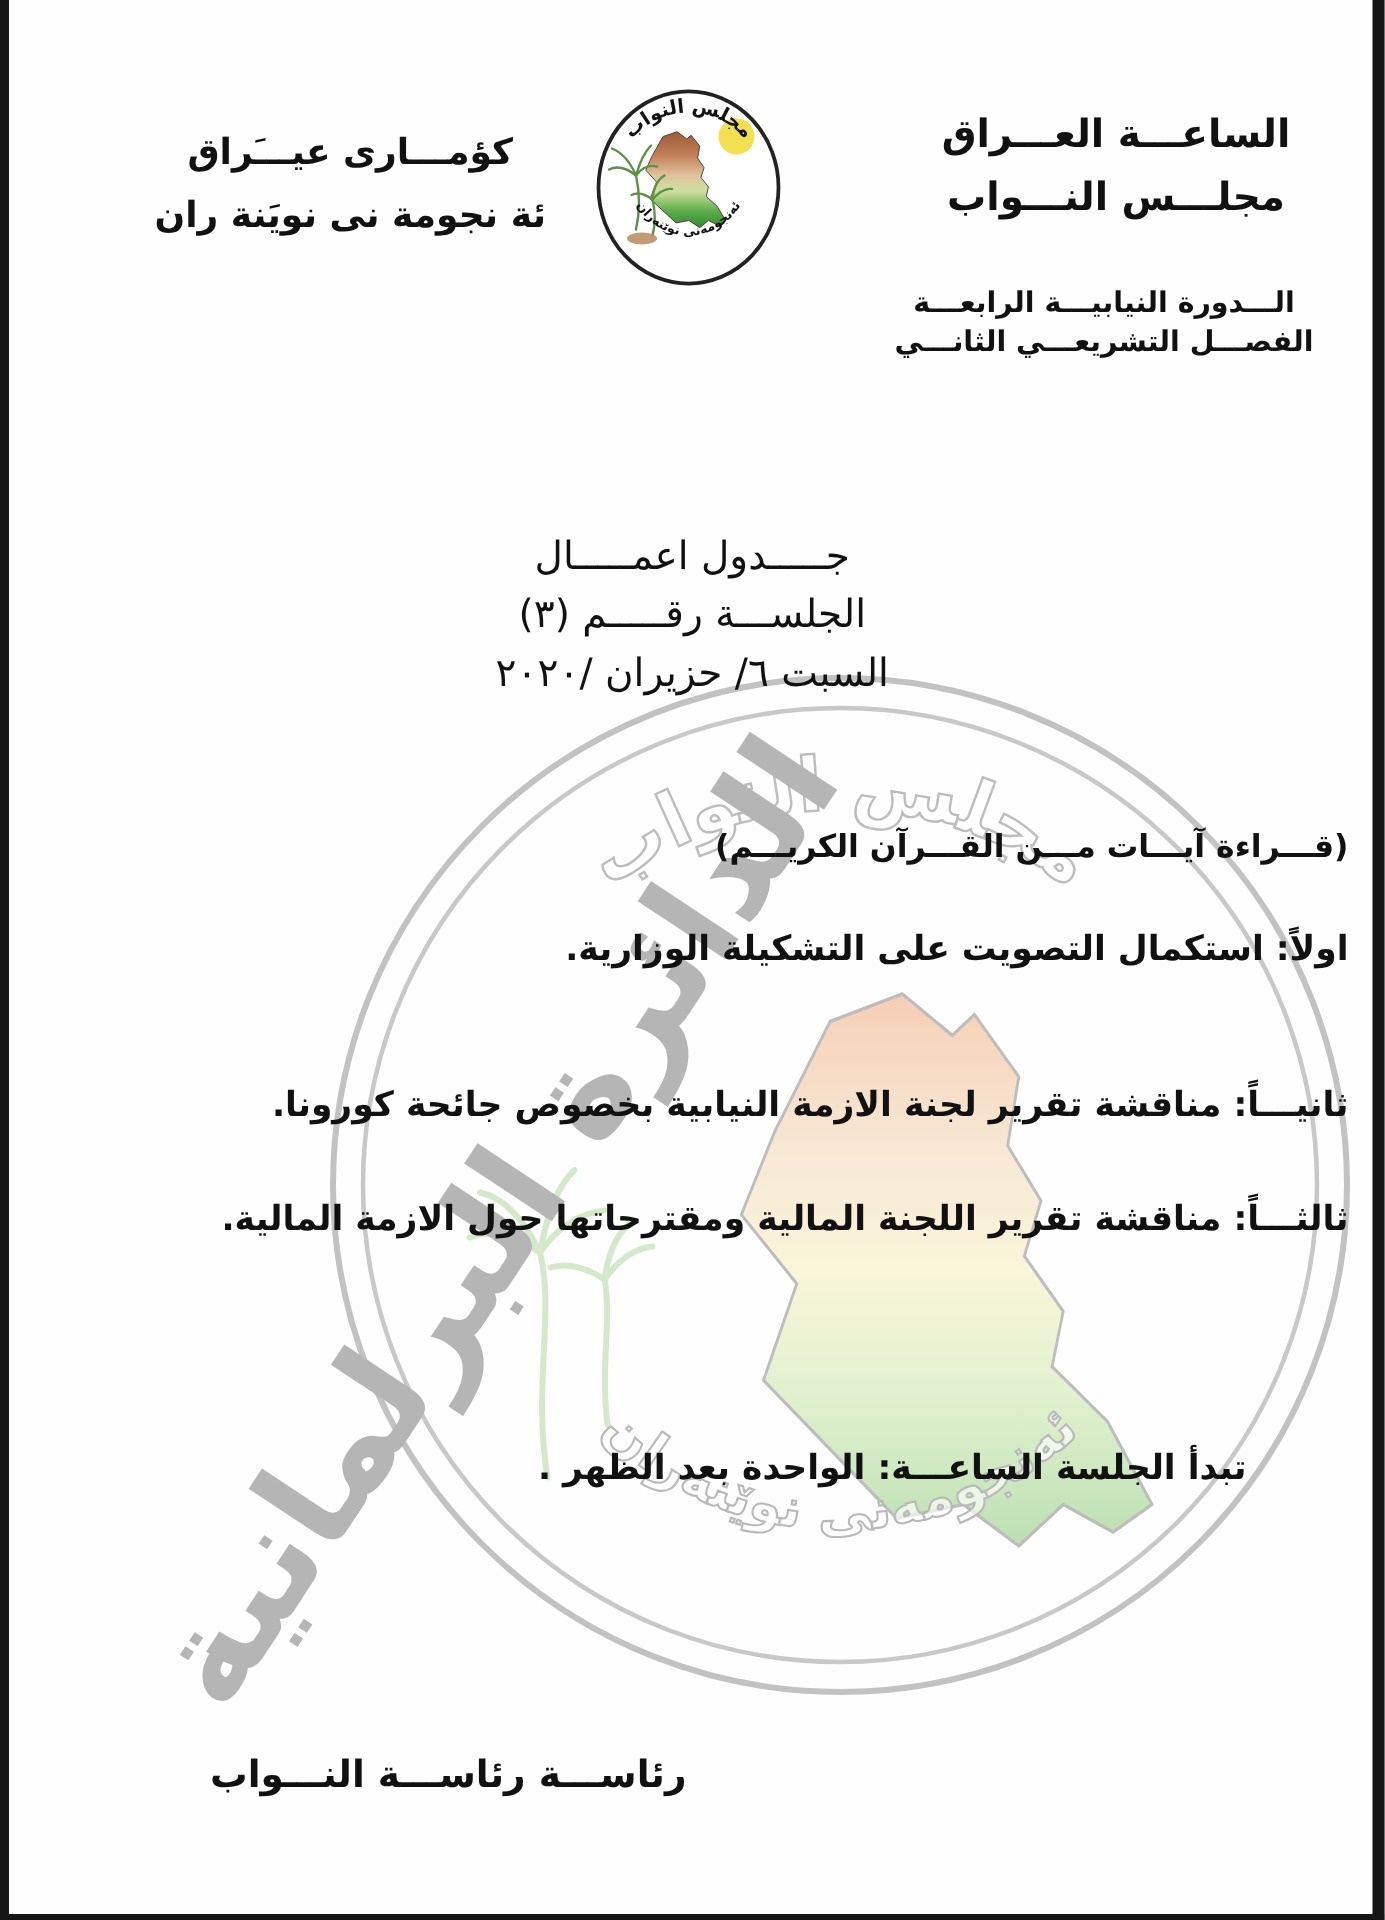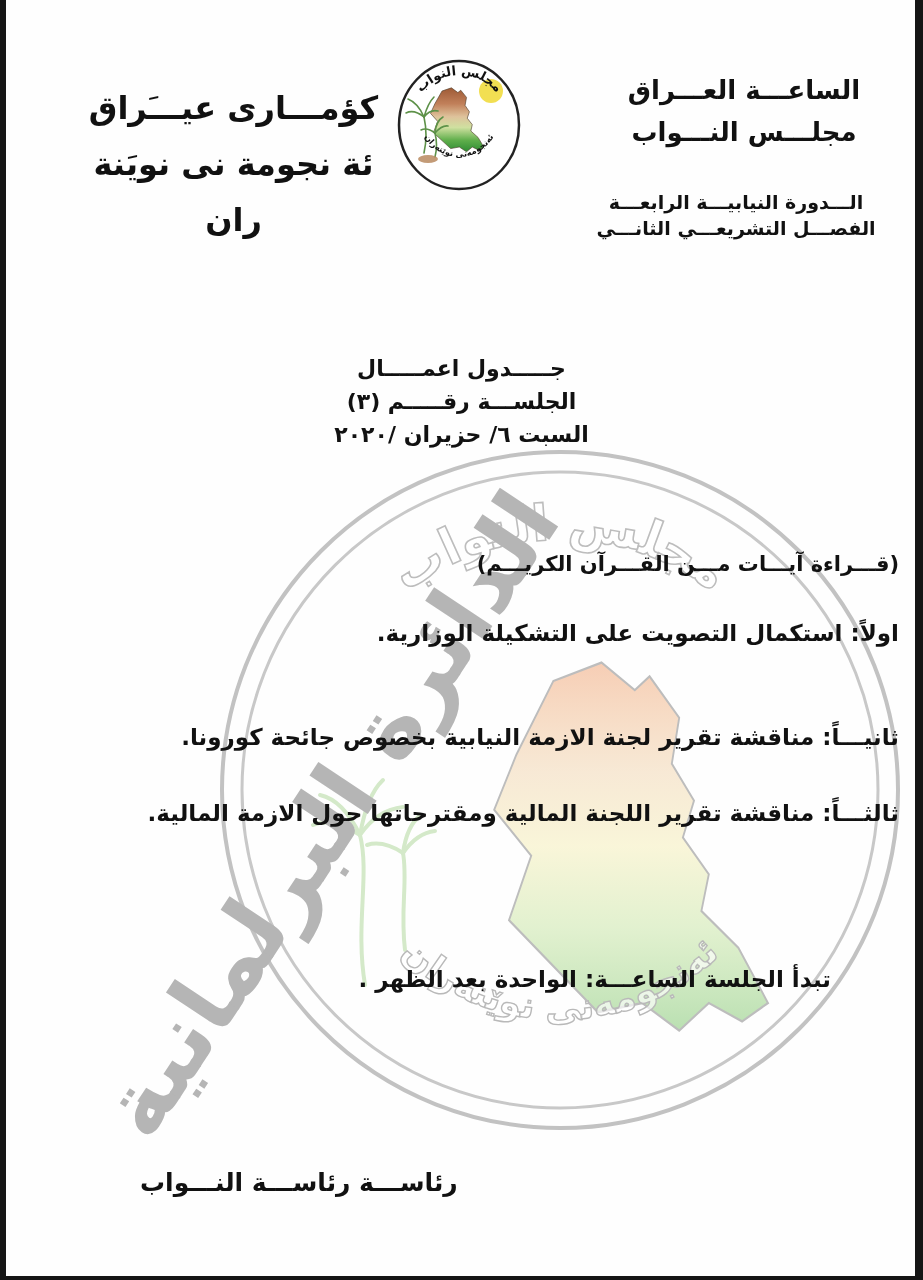--- a/index.html
+++ b/index.html
@@ -30,31 +30,31 @@
   
   .content{position:absolute;inset:0;z-index:2;}
   .ar{direction:rtl;unicode-bidi:embed;}
 
   .header-right{
     position:absolute;right:24px;top:70px;width:310px;
     text-align:center;font-size:26px;font-weight:bold;line-height:1.6;
   }
   .header-left{
     position:absolute;left:66px;top:80px;width:335px;
-    text-align:center;font-size:32px;font-weight:bold;line-height:1.75;
+    text-align:center;font-size:24px;font-weight:bold;line-height:1.75;
   }
   .logo-svg{position:absolute;left:394px;top:54px;width:130px;height:138px;}
 
   .session-info{
     position:absolute;right:22px;top:190px;width:330px;
     text-align:center;font-size:19px;font-weight:bold;line-height:1.35;
   }
   .title-block{
     position:absolute;left:0;top:352px;width:100%;
-    text-align:center;font-size:22px;font-weight:bold;line-height:1.5;
+    text-align:center;font-size:26px;font-weight:normal;line-height:1.5;
   }
   .quran-line{
     position:absolute;right:24px;top:552px;
     font-size:21px;font-weight:bold;white-space:nowrap;
   }
   .agenda-item{
     position:absolute;right:24px;
     font-size:23px;font-weight:bold;white-space:nowrap;
   }
   .agenda-1{top:620px;}

